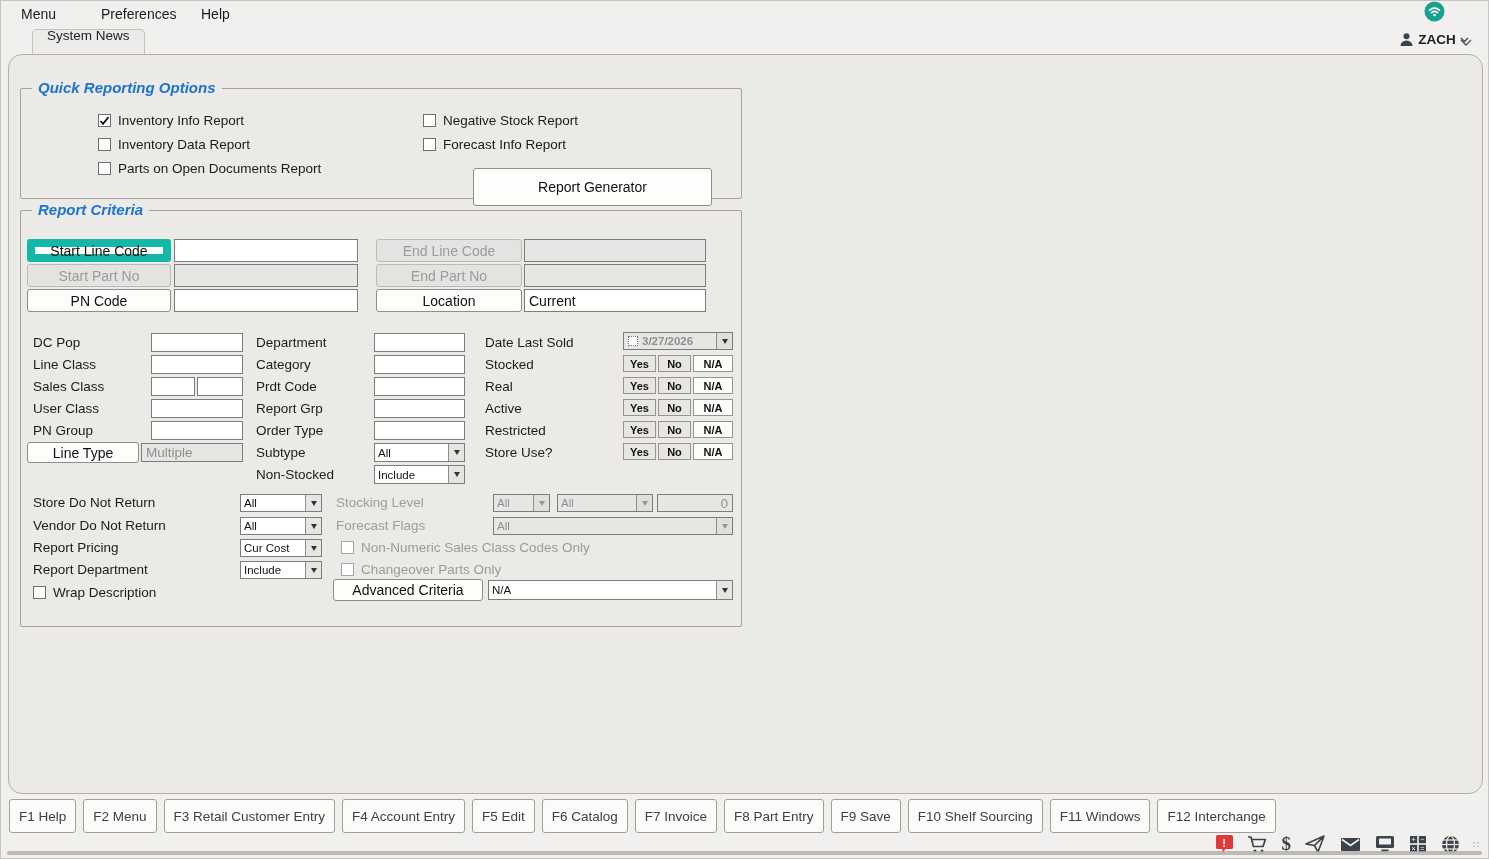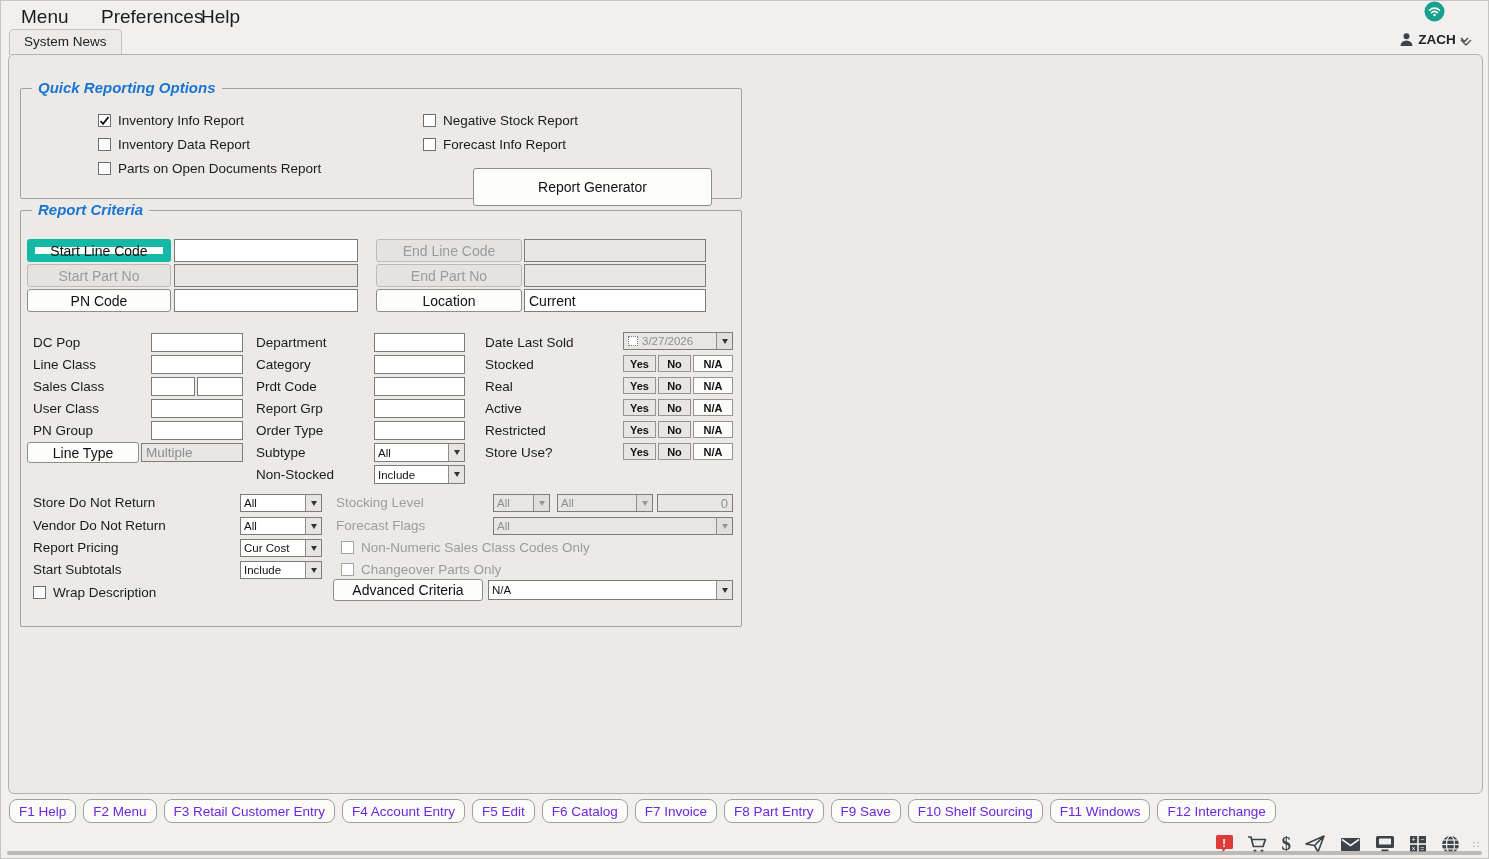--- a/index.html
+++ b/index.html
@@ -1,33 +1,33 @@
 <!DOCTYPE html>
 <html><head>
 <meta charset="utf-8">
 <style>
   * { margin:0; padding:0; box-sizing:border-box; }
   html,body { background:#d8d8d8; }
   .screen{position:relative;width:1489px;height:859px;background:#f1f0ee;font-family:"Liberation Sans",sans-serif;overflow:hidden;border:1px solid #c7c5c2;}
   
   .menubar{position:absolute;top:0;left:0;right:0;height:26px;}
-  .menu-item{position:absolute;top:5px;font-size:19px;color:#1b1b1b;cursor:default;}
+  .menu-item{position:absolute;top:5px;font-size:14px;color:#1b1b1b;cursor:default;}
   .topright{position:absolute;top:0;right:12px;height:26px;display:flex;align-items:center;gap:10px;flex-direction:column;}
   .userwrap{display:flex;align-items:center;gap:4px;font-size:13.5px;color:#222;font-weight:bold;}
   .storecombo{width:84px;height:22px;background:#fff;border:1px solid #8f8f8f;border-radius:4px;display:flex;align-items:center;justify-content:space-between;padding:0 7px;font-size:13.5px;color:#222;}
   .sess{display:flex;align-items:center;gap:4px;font-size:13.5px;color:#222;}
   
   .tabbar{position:absolute;top:26px;left:0;right:0;height:28px;}
-  .tab{position:absolute;bottom:0;display:flex;align-items:flex-start;font-size:13.5px;color:#222;padding:4px 14px;border-radius:5px 5px 0 0;}
+  .tab{position:absolute;bottom:0;display:flex;align-items:flex-end;font-size:13.5px;color:#222;padding:12px 14px;border-radius:5px 5px 0 0;margin-left:23px;}
   .tab.inactive{left:8px;height:26px;background:#ecebe9;border:1px solid #c3c1be;border-bottom:none;}
   .tab.active{left:122px;height:28px;background:#f2f1ef;border:1px solid #ada9a5;border-bottom:none;z-index:3;}
   .tab-close{margin-left:26px;font-size:15px;color:#555;line-height:1;cursor:pointer;}
   .tab-overflow{position:absolute;right:16px;bottom:4px;color:#555;}
   
-  .content{position:absolute;left:7px;top:53px;width:1475px;height:740px;background:#ebeae7;border:1px solid #b2afac;border-radius:6px;z-index:2;}
+  .content{position:absolute;left:7px;top:53px;width:1475px;height:740px;background:#ebeae7;border:1px solid #b2afac;border-radius:14px;z-index:2;}
   .groupbox{position:absolute;border:1px solid #a5a29e;border-radius:2px;}
   .legend{position:absolute;top:-10px;left:11px;background:#ebeae7;padding:0 6px;font-size:15px;font-weight:bold;font-style:italic;color:#1b74cf;white-space:nowrap;}
   
   .cb{width:13px;height:13px;background:#fff;border:1px solid #6e6e6e;display:inline-flex;align-items:center;justify-content:center;flex:none;}
   .cb.disabled{border-color:#a5a5a5;background:#eceby;}
   .cbrow{position:absolute;display:flex;align-items:center;gap:7px;font-size:13.5px;color:#1b1b1b;}
   .cbrow.disabled{color:#9b9b9b;}
   .btn3d{position:absolute;background:#fdfdfc;border:1px solid #8f8d8a;border-radius:3px;display:flex;align-items:center;justify-content:center;font-size:14px;color:#111;cursor:pointer;}
   .btn3d.focused{border:8px solid #14b8a6;}
   .btn3d.disabled{background:#e4e3e1;color:#9b9b9b;border-color:#bcbab7;cursor:default;}
@@ -42,27 +42,27 @@
   .combo.disabled{background:#e7e6e4;color:#8e8e8e;}
   .combo.disabled .arrow{background:#e0dfdd;}
   .tri{width:0;height:0;border-left:3.5px solid transparent;border-right:3.5px solid transparent;border-top:5px solid #333;}
   .combo.disabled .tri{border-top-color:#969696;}
   .seg{position:absolute;display:flex;gap:2px;}
   .seg-btn{height:17px;background:#e7e6e3;border:1px solid #97948f;font-size:11px;font-weight:bold;color:#111;display:flex;align-items:center;justify-content:center;cursor:pointer;}
   .seg-btn.w1{width:33px;} .seg-btn.w2{width:40px;}
   .seg-btn.selected{background:#fbfbfa;}
   .datebox{position:absolute;background:#e7e6e4;border:1px solid #7e7c79;display:flex;align-items:center;font-size:11.5px;color:#8e8e8e;}
   .datebox .dcb{width:10px;height:10px;border:1px dotted #777;background:#fff;margin:0 4px;flex:none;}
-  .datebox .val{flex:1;}
+  .datebox .val{flex:1;font-weight:bold;}
   .datebox .arrow{width:16px;align-self:stretch;background:#e0dfdd;border-left:1px solid #8f8d8a;display:flex;align-items:center;justify-content:center;flex:none;}
   
   .action-btn{position:absolute;left:1413px;width:68px;height:33px;background:#fcfcfb;border:1px solid #c3c1be;border-radius:4px;display:flex;align-items:center;justify-content:center;font-size:14px;color:#333;cursor:pointer;box-shadow:0 1px 1px rgba(0,0,0,.06);}
   
   .fkeys{position:absolute;left:8px;top:798px;display:flex;gap:7px;}
-  .fkey{height:24px;padding:0 9px;background:#fbfbfa;border:1px solid #a29f9b;border-radius:8px;display:flex;align-items:center;font-size:13.5px;color:#6d28d9;cursor:pointer;white-space:nowrap;}
+  .fkey{height:34px;padding:0 9px;background:#fbfbfa;border:1px solid #a29f9b;border-radius:3px;display:flex;align-items:center;font-size:13.5px;color:#404040;cursor:pointer;white-space:nowrap;}
   
   .statusbar{position:absolute;right:28px;top:832px;display:flex;align-items:center;gap:14px;}
   .sicon{display:flex;align-items:center;justify-content:center;cursor:pointer;}
   .dollar{font-size:19px;font-weight:bold;color:#3c434a;font-family:"Liberation Serif",serif;}
   .grip{position:absolute;right:8px;top:838px;color:#9aa0a6;font-size:10px;letter-spacing:1px;}
   .bottom-edge{position:absolute;left:6px;right:6px;bottom:3px;height:4px;background:#a9a7a4;border-radius:3px;opacity:.75;}
 </style>
 </head>
 <body>
 
@@ -257,21 +257,21 @@
       </div>
       <div class="seg" style="left:602px;top:232px;">
         <span class="seg-btn w1">Yes</span>
         <span class="seg-btn w1">No</span>
         <span class="seg-btn w2 selected">N/A</span>
       </div>
 
       <span class="flabel" style="left:12px;top:284px;">Store Do Not Return</span>
       <span class="flabel" style="left:12px;top:307px;">Vendor Do Not Return</span>
       <span class="flabel" style="left:12px;top:329px;">Report Pricing</span>
-      <span class="flabel" style="left:12px;top:351px;">Start Subtotals</span>
+      <span class="flabel" style="left:12px;top:351px;">Report Department</span>
 
       <div class="combo" style="left:219px;top:283px;width:82px;height:18px;">
         <span class="val">All</span>
         <span class="arrow">
             <span class="tri"></span>
           </span>
       </div>
       <div class="combo" style="left:219px;top:306px;width:82px;height:18px;">
         <span class="val">All</span>
         <span class="arrow">

